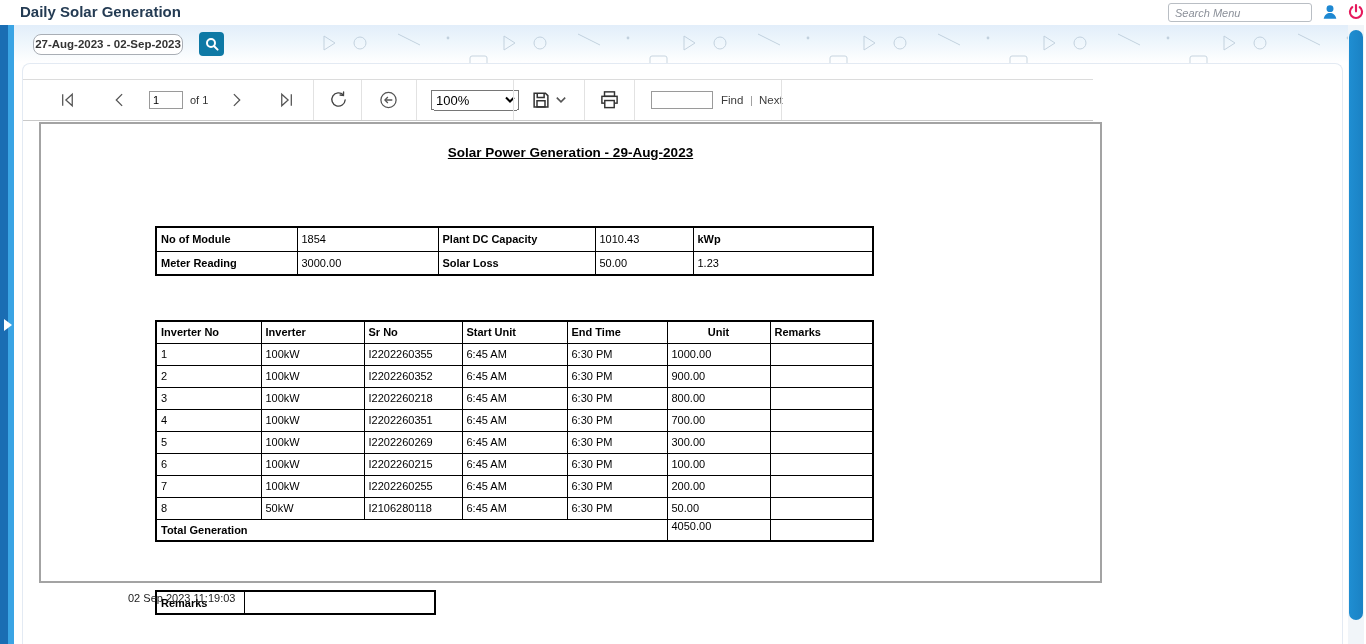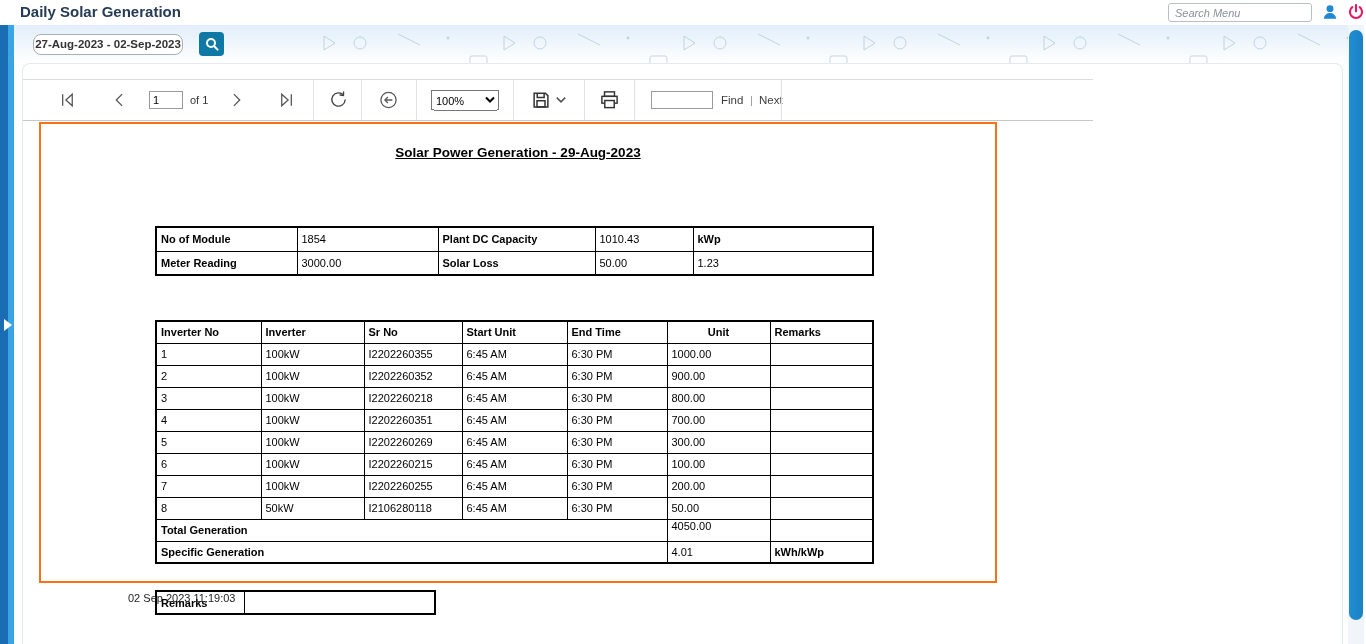--- a/index.html
+++ b/index.html
@@ -38,28 +38,28 @@
           border:1px solid #e3eaf3; border-bottom:none; border-radius:8px 8px 0 0; }
 
   
   .rv-toolbar { position:absolute; left:0px; top:15px; width:1070px; height:42px;
     border-top:1px solid #dcdcdc; border-bottom:1px solid #c9c9c9; background:#fff; }
   .rv-toolbar .it { position:absolute; top:50%; transform:translateY(-50%); }
   .tb-btn { background:none; border:none; cursor:pointer; padding:0; line-height:0; }
   .tb-div { position:absolute; top:0; width:1px; height:40px; background:#e2e2e2; }
   .pg-input { width:34px; height:18px; border:1px solid #9a9a9a; font-size:11px; padding:1px 3px; outline:none; }
   .of-lbl { font-size:11px; color:#333; }
-  .zoom-sel { width:68px; height:21px; font-size:11px; font-family:"Liberation Sans",sans-serif; }
+  .zoom-sel { width:88px; height:21px; font-size:13px; font-family:"Liberation Sans",sans-serif; }
   .find-input { width:62px; height:18px; border:1px solid #9a9a9a; font-size:11px; padding:1px 3px; outline:none; }
   .find-lbl { font-size:11.5px; color:#3c3c3c; cursor:pointer;text-align:center; }
   .find-sep { font-size:11.5px; color:#9a9a9a; }
 
   
-  .page { position:absolute; left:16px; top:58px; width:958px; height:461px;
-          border:2px solid #f97316; background:#fff; }
+  .page { position:absolute; left:16px; top:58px; width:1063px; height:461px;
+          border:2px solid #a3a3a3; background:#fff; }
   .rep-title { position:absolute; left:0; top:21px; width:100%; text-align:center;
     font-size:13.5px; font-weight:bold; text-decoration:underline; color:#000; }
 
   table.rep { border-collapse:collapse; table-layout:fixed; font-size:11px; color:#000;margin-top:40px; }
   table.rep td, table.rep th { border:1px solid #000; padding:0 4px; overflow:hidden; white-space:nowrap; }
   table.rep { border:2px solid #000; }
   .sum { position:absolute; left:114px; top:62px; width:717px; }
   .sum tr { height:24px; }
   .inv { position:absolute; left:114px; top:156px; width:717px; }
   .inv tr { height:22px; }
@@ -364,25 +364,20 @@
         <td class="ac">6:45 AM</td>
         <td class="ac">6:30 PM</td>
         <td class="ar">50.00</td>
         <td class="al"></td>
       </tr>
       <tr>
         <td colspan="5" class="ar b">Total Generation</td>
         <td class="ar va-top">4050.00</td>
         <td class="al"></td>
       </tr>
-      <tr>
-        <td colspan="5" class="ar b">Specific Generation</td>
-        <td class="ar">4.01</td>
-        <td class="al b">kWh/kWp</td>
-      </tr>
     </tbody>
       </table>
 
     <table class="rep rmk">
       <tbody>
           <tr>
         <td class="lab al b">Remarks</td>
         <td class="val al"></td>
       </tr>
     </tbody>

